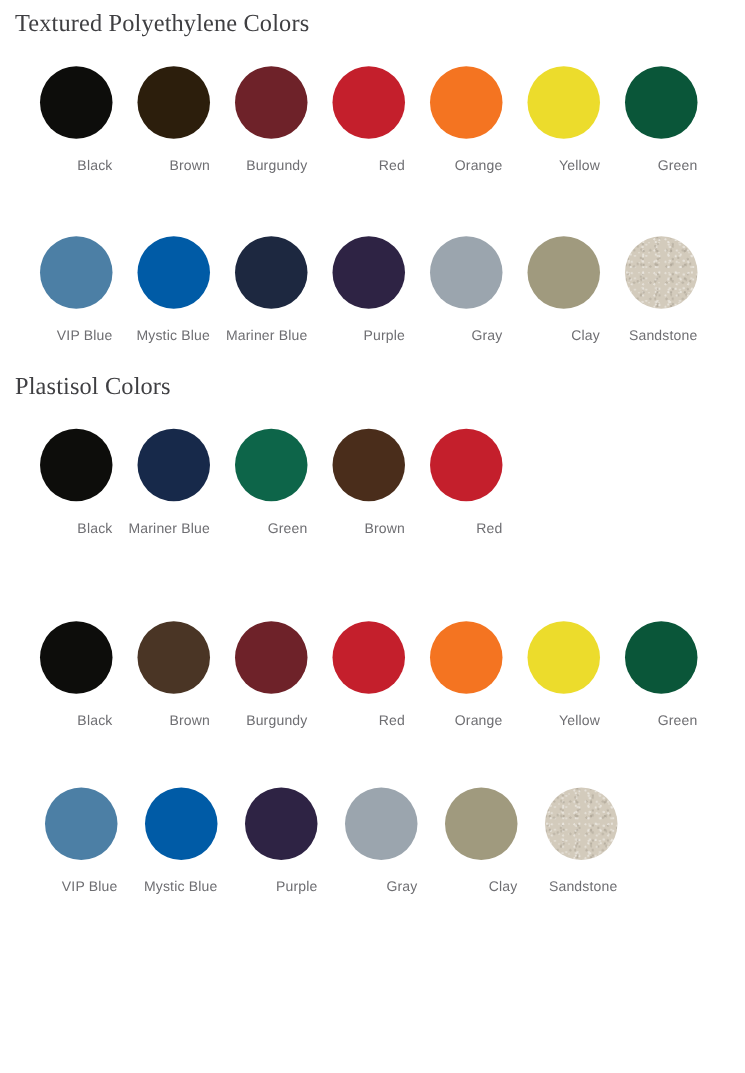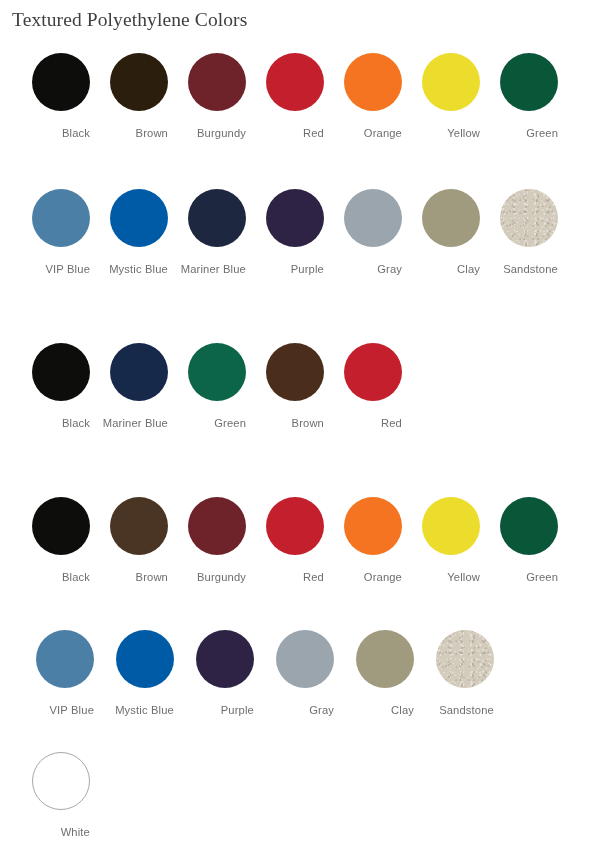--- a/index.html
+++ b/index.html
@@ -179,20 +179,21 @@
       <div class="swatch-cell" style="width: 78px;">
         <span class="swatch-dot" style="background: rgb(160, 154, 126);"></span>
         <span class="swatch-label label-gap">Clay</span>
       </div>
       <div class="swatch-cell" style="width: 78px;">
         <span class="swatch-dot textured" style="background: rgb(211, 203, 188);"></span>
         <span class="swatch-label label-gap">Sandstone</span>
       </div>
     </div>
 
+  <h2 class="section-title block" id="title-plastisol">Plastisol Colors</h2>
 
   <div class="swatch-row block" id="row-plastisol-1">
       <div class="swatch-cell" style="width: 78px;">
         <span class="swatch-dot" style="background: rgb(13, 13, 11);"></span>
         <span class="swatch-label label-gap">Black</span>
       </div>
       <div class="swatch-cell" style="width: 78px;">
         <span class="swatch-dot" style="background: rgb(23, 41, 74);"></span>
         <span class="swatch-label label-gap">Mariner Blue</span>
       </div>
@@ -262,20 +263,14 @@
       <div class="swatch-cell" style="width: 80px;">
         <span class="swatch-dot" style="background: rgb(160, 154, 126);"></span>
         <span class="swatch-label label-gap">Clay</span>
       </div>
       <div class="swatch-cell" style="width: 80px;">
         <span class="swatch-dot textured" style="background: rgb(211, 203, 188);"></span>
         <span class="swatch-label label-gap">Sandstone</span>
       </div>
     </div>
 
-  <div class="swatch-row block" id="row-frame-3">
-      <div class="swatch-cell" style="width: 78px;">
-        <span class="swatch-dot outlined"></span>
-        <span class="swatch-label label-gap">White</span>
-      </div>
-    </div>
 
 </div>
 
 </body></html>

